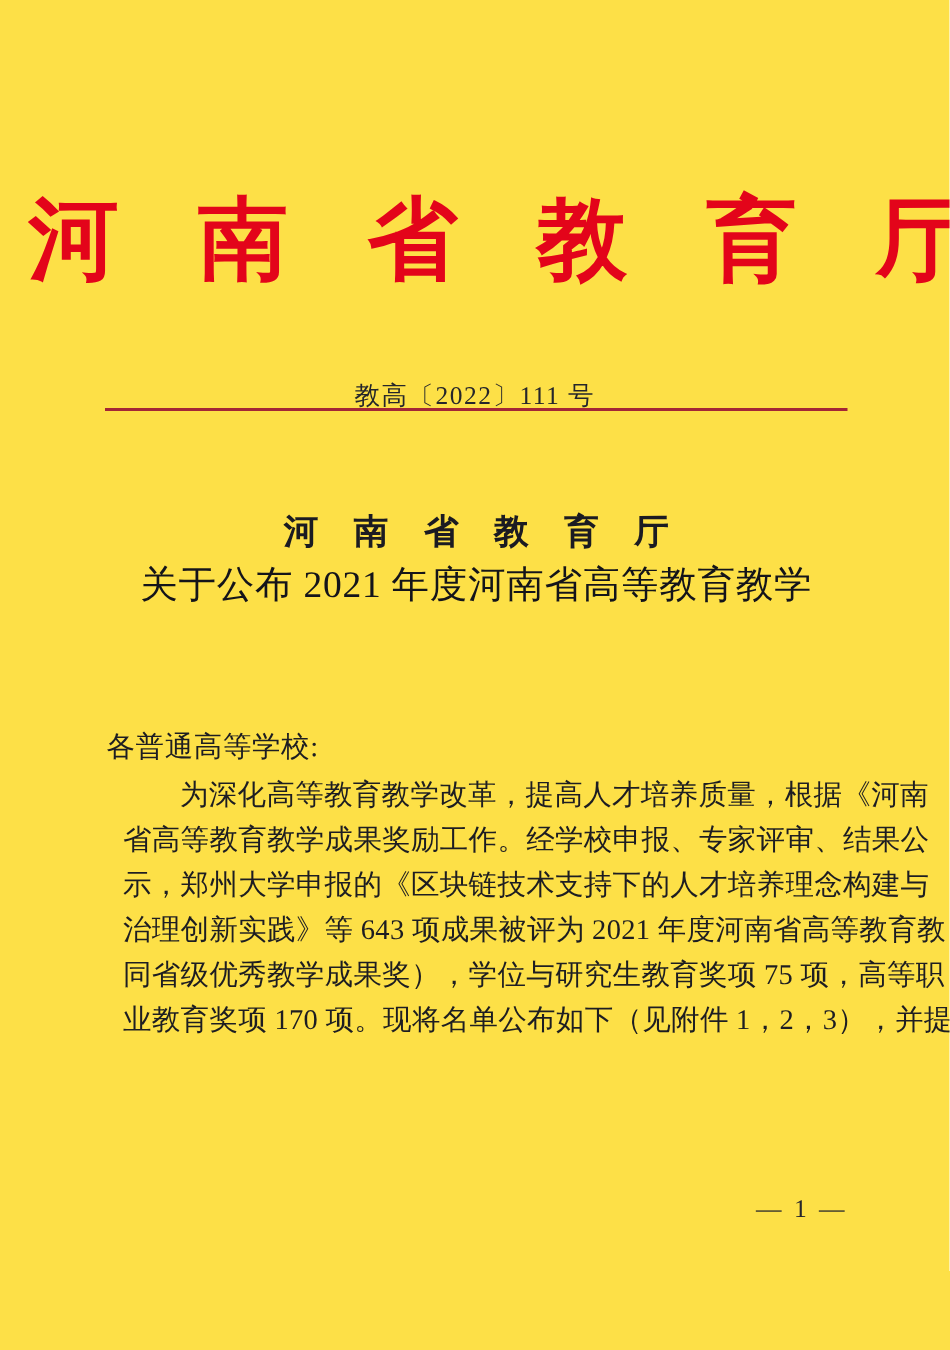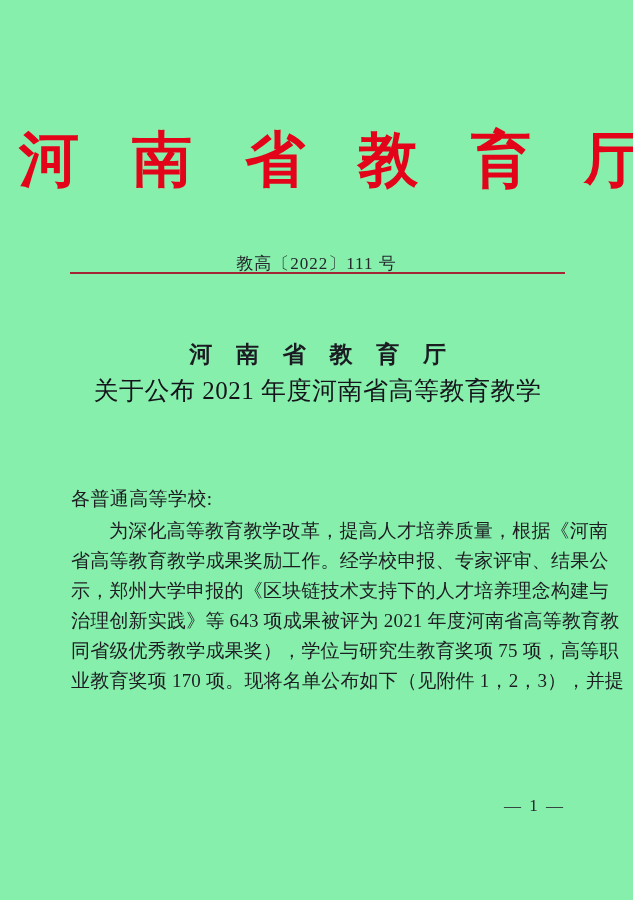--- a/index.html
+++ b/index.html
@@ -12,21 +12,21 @@
     height: 900px;
     position: relative;
     font-family: "Liberation Serif", "DejaVu Serif", serif;
     color: #1a1a1a;
     overflow: hidden;
   }
 
   .page {
     position: absolute;
     inset: 0;
-    background: #86efac;
+    background: #fde047;
   }
 
   
   .masthead {
     position: absolute;
     top: 126px;
     left: 0;
     right: 0;
     text-align: center;
     white-space: nowrap;
@@ -113,20 +113,21 @@
     color: #1d1d22;
     text-align: justify;
     text-justify: inter-character;
     text-indent: 0;
   }
   .body-para .ln {
     display: block;
     text-align: justify;
     text-align-last: justify;
     white-space: nowrap;
+    margin-left: 11px;
   }
   .body-para .ln.first {
     text-indent: 38px;
   }
   .body-para .ln.last {
     text-align-last: left;
   }
 
   
   .page-number {

